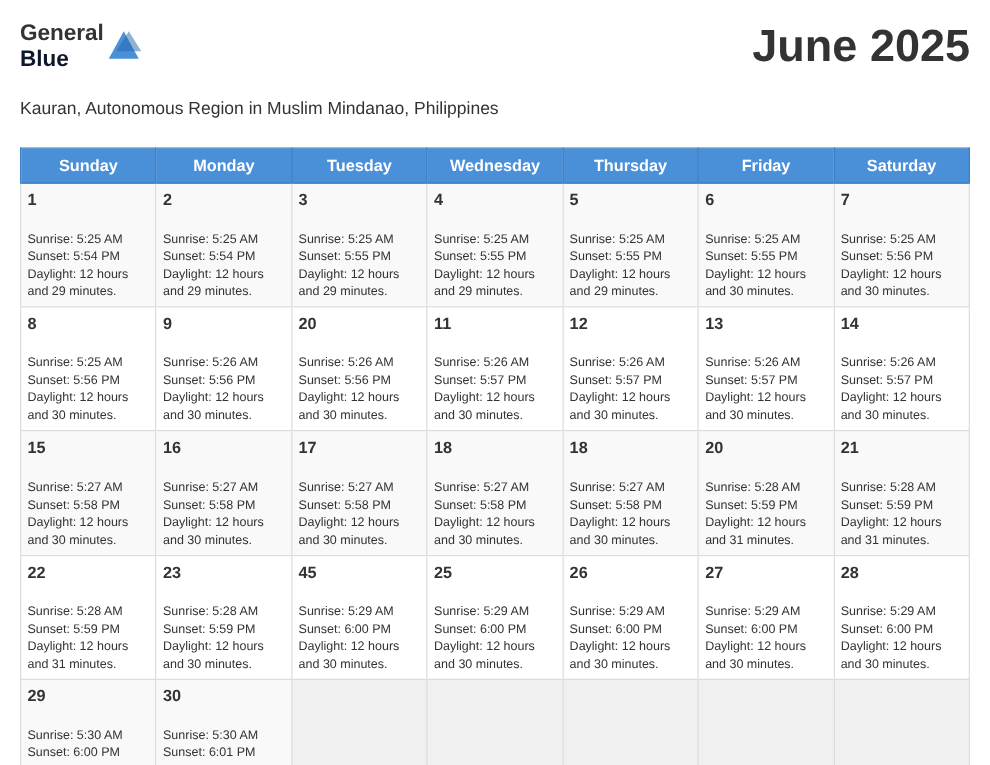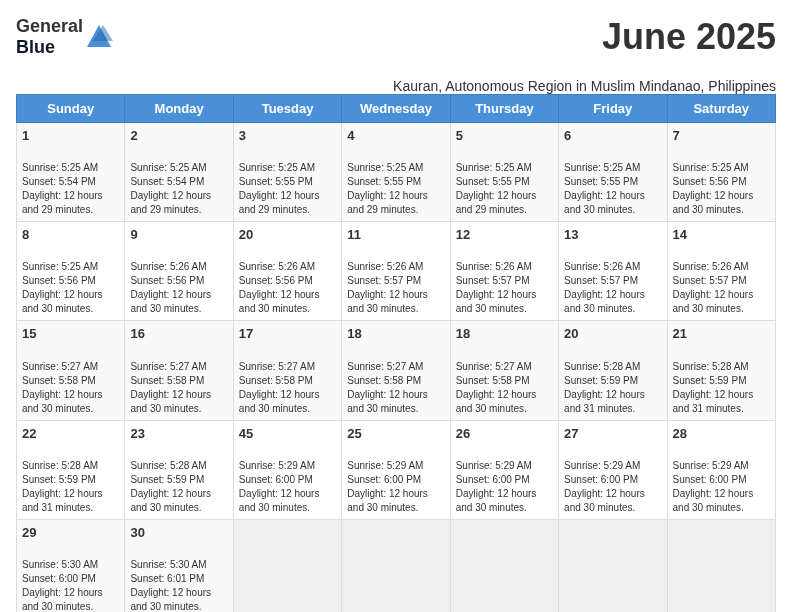--- a/index.html
+++ b/index.html
@@ -35,24 +35,24 @@
       height: 28px;
       margin-left: 2px;
     }
     .month-title {
       font-size: 36px;
       font-weight: bold;
       color: #333;
       text-align: right;
     }
     .subtitle {
-      text-align: right;
+      text-align: left;
       font-size: 14px;
       color: #333;
-      margin-bottom: 0;
+      margin-bottom: 24px;
     }
     table {
       width: 100%;
       border-collapse: collapse;
       font-size: 11px;
     }
     thead tr th {
       background-color: #4a90d9;
       color: #fff;
       padding: 6px 4px;

